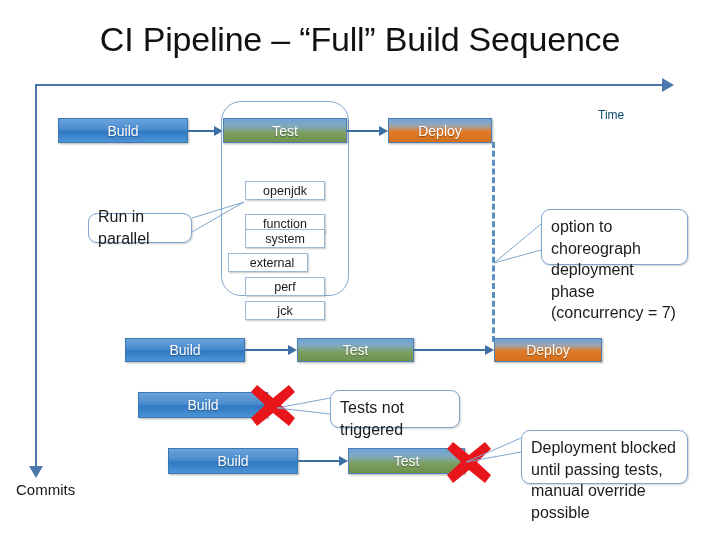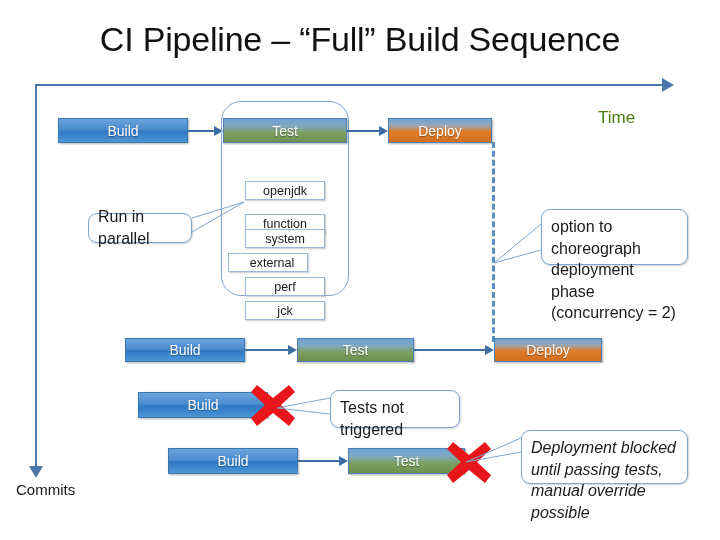--- a/index.html
+++ b/index.html
@@ -59,22 +59,22 @@
     left: 29px;
     top: 466px;
     width: 0; height: 0;
     border-left: 7px solid transparent;
     border-right: 7px solid transparent;
     border-top: 12px solid #4b77ab;
   }
   #time-label {
     left: 598px;
     top: 108px;
-    font-size: 17px;
-    color: #4d7c0f;
+    font-size: 12px;
+    color: #0c4a6e;
   }
   #commits-label {
     left: 16px;
     top: 481px;
     font-size: 15px;
     color: #151515;
   }
 
   
   .bar {
@@ -210,21 +210,21 @@
   <div class="abs subtest" style="left:245px; top:249px;">perf</div>
   <div class="abs subtest" style="left:245px; top:273px;">jck</div>
 
   <div class="abs" id="deploy-dashed-line"></div>
 
   <div class="abs callout" style="left:88px; top:213px; width:104px; height:30px; display:flex; align-items:center; justify-content:center;">Run in parallel</div>
 
   <div class="abs callout" style="left:541px; top:209px; width:147px; height:56px;">
     <div>option to choreograph</div>
     <div>deployment phase</div>
-    <div>(concurrency = 2)</div>
+    <div>(concurrency = 7)</div>
   </div>
 
   <div class="abs bar bar-build" style="left:125px; top:338px; width:120px; height:24px;">Build</div>
 
   <div class="abs conn" style="left:245px; top:349px; width:43px;"></div>
   <div class="abs conn-head" style="left:288px; top:345px;"></div>
 
   <div class="abs bar bar-test" style="left:297px; top:338px; width:117px; height:24px;">Test</div>
 
   <div class="abs conn" style="left:414px; top:349px; width:71px;"></div>
@@ -246,21 +246,21 @@
 
   <div class="abs conn" style="left:298px; top:460px; width:41px;"></div>
   <div class="abs conn-head" style="left:339px; top:456px;"></div>
 
   <div class="abs bar bar-test" style="left:348px; top:448px; width:117px; height:26px;">Test</div>
 
   <svg class="abs xmark" style="left:444px; top:438px;" width="50" height="48" viewBox="0 0 50 48">
     <polygon points="9,4 25,17 41,4 47,11 33,24 47,37 41,45 25,32 9,45 3,37 17,24 3,11" fill="#e8151b"></polygon>
   </svg>
 
-  <div class="abs callout" style="left:521px; top:430px; width:167px; height:54px;font-style:italic;">
+  <div class="abs callout" style="left:521px; top:430px; width:167px; height:54px;">
     <div>Deployment blocked</div>
     <div>until passing tests,</div>
     <div>manual override possible</div>
   </div>
 
   <svg class="abs" id="leaders">
 
     <polyline points="192,218 244,202 192,232" fill="none" stroke="#7ea6cf" stroke-width="1"></polyline>
 
     <polyline points="541,224 494,263 541,250" fill="none" stroke="#7ea6cf" stroke-width="1"></polyline>

